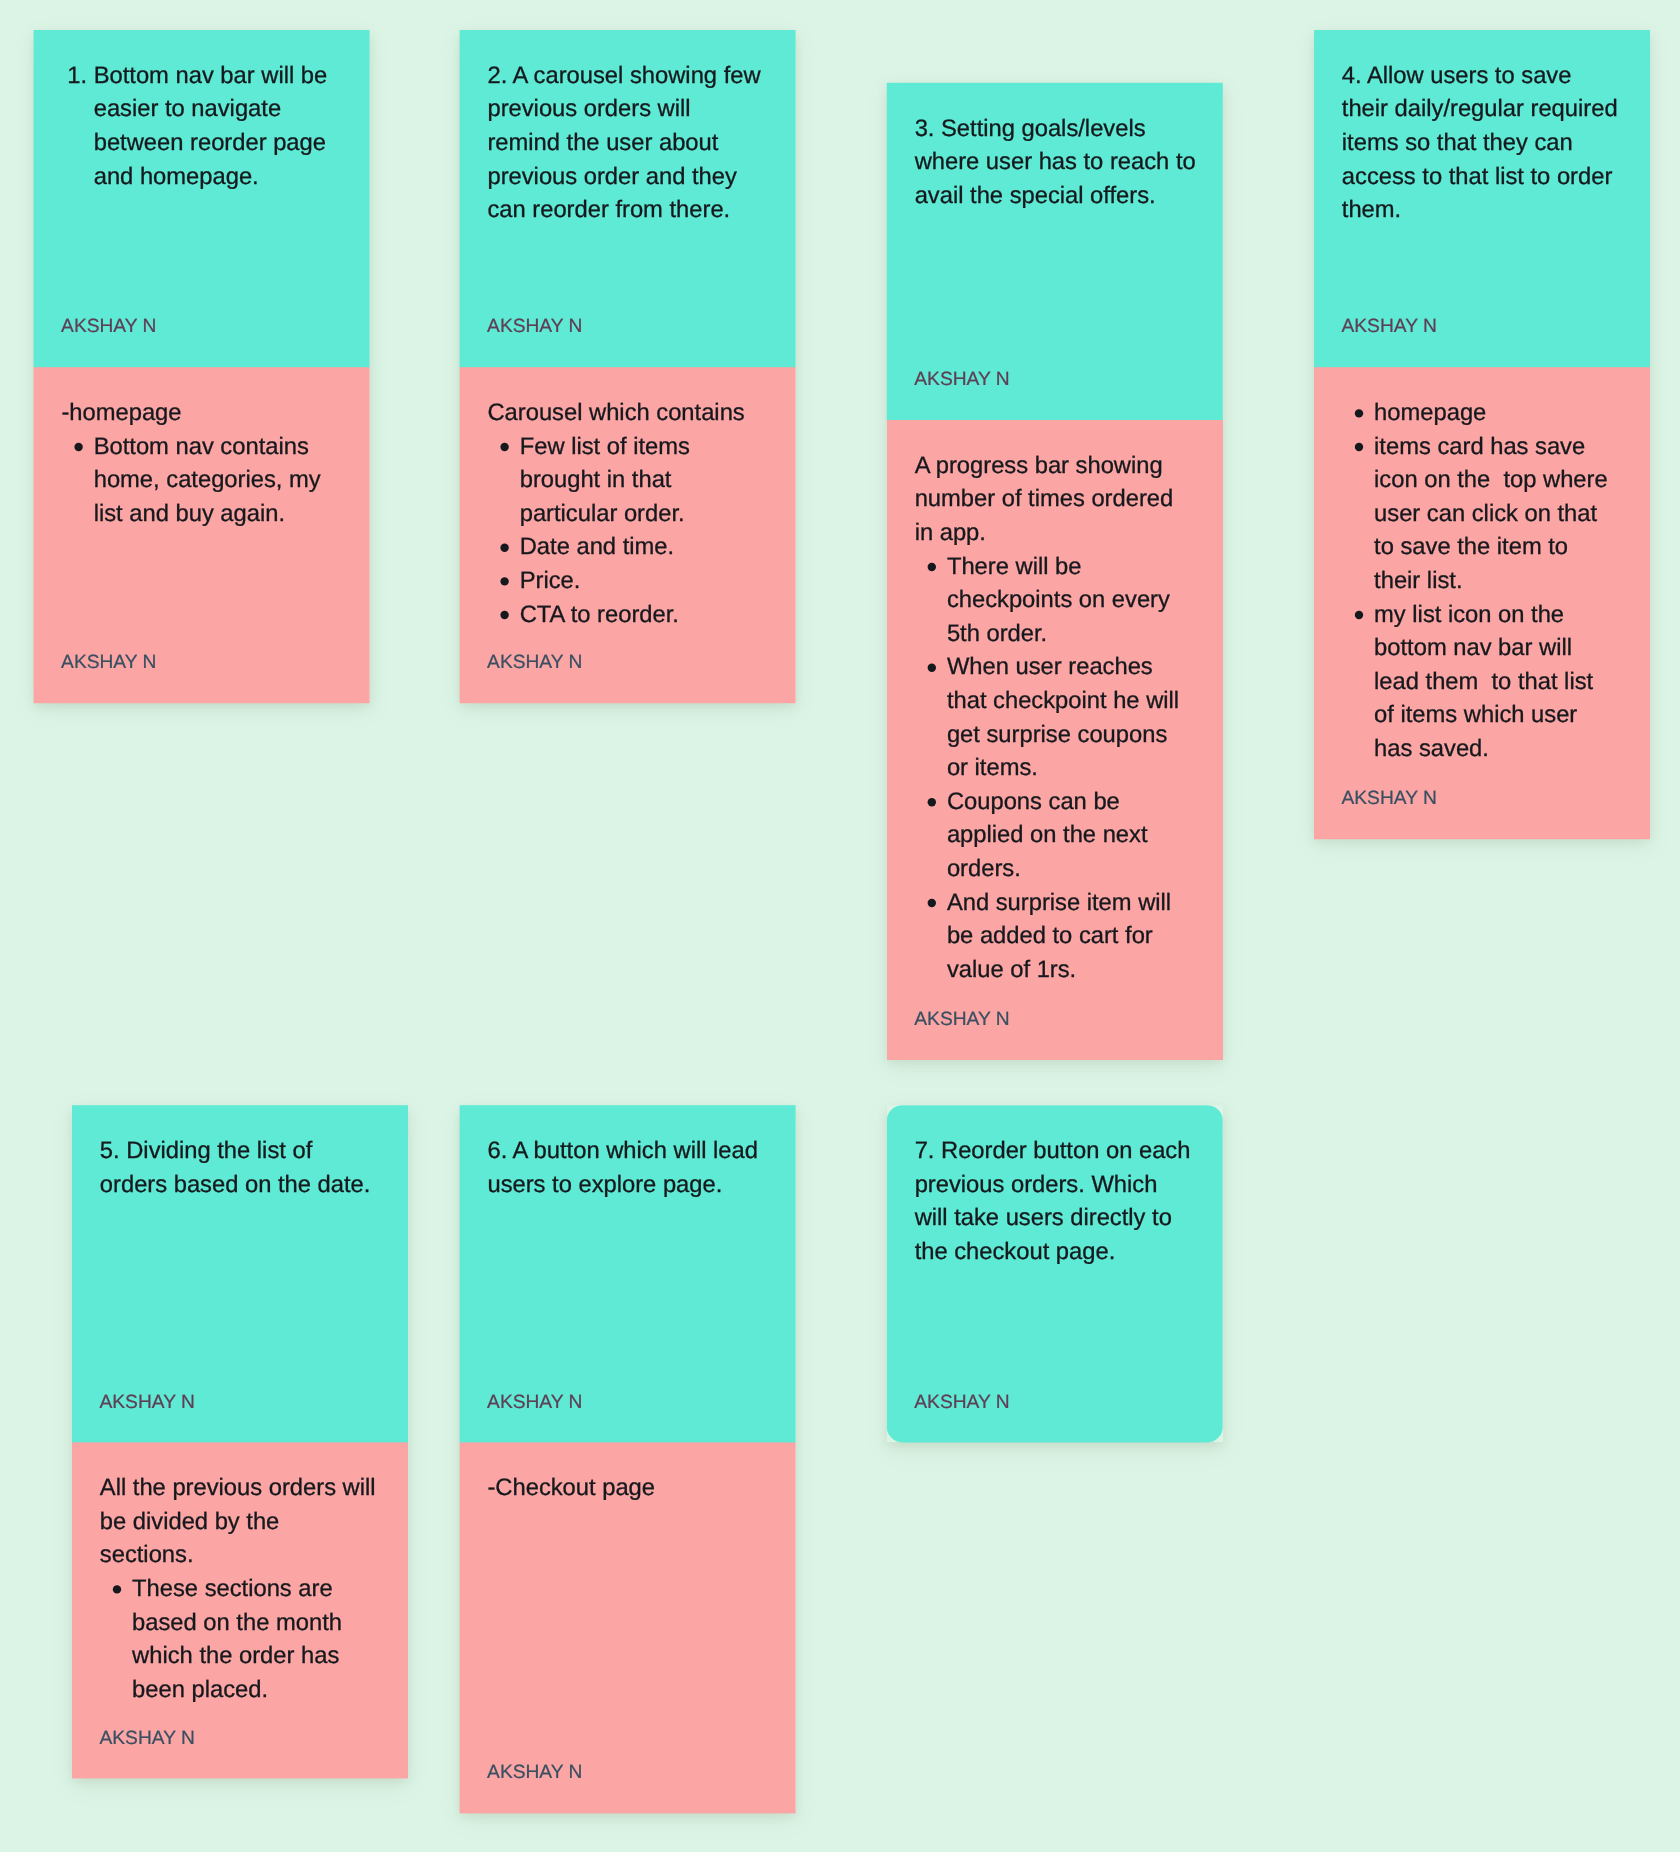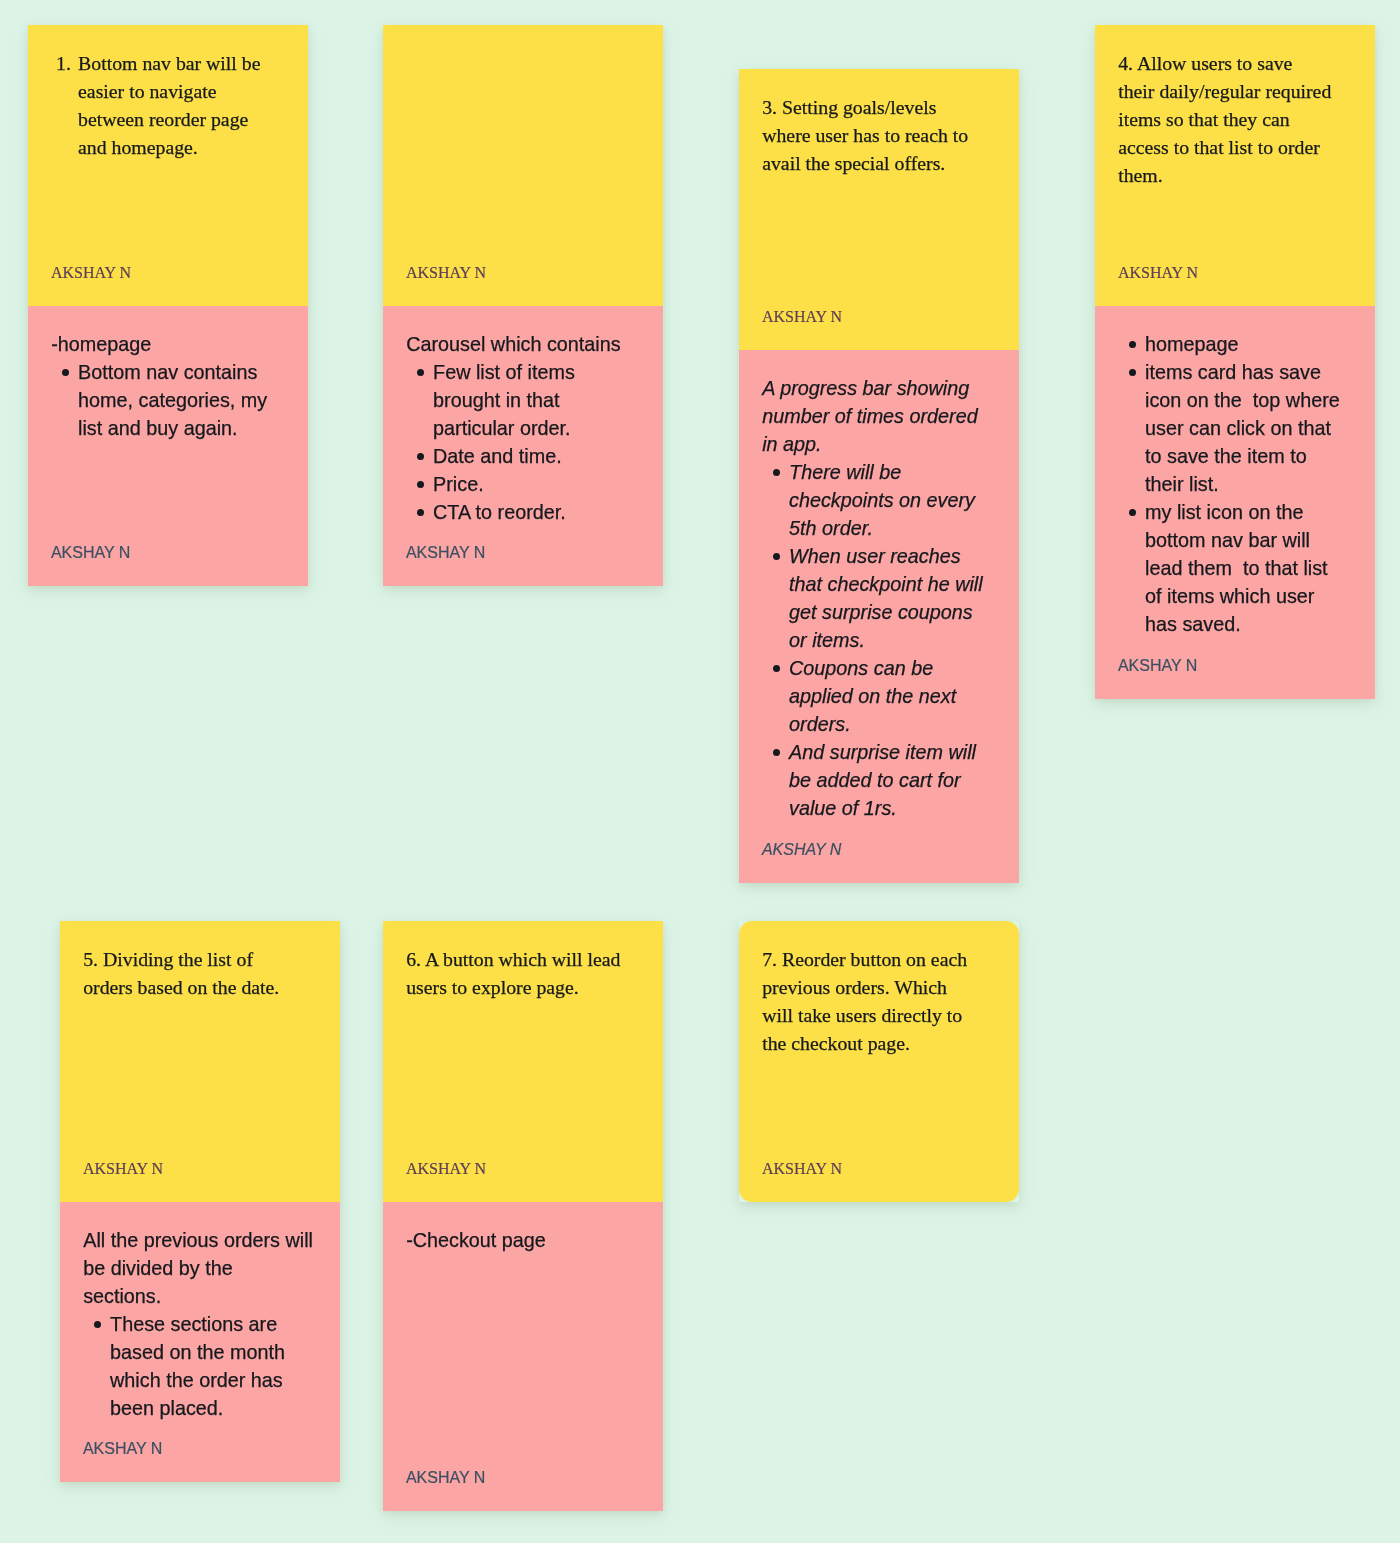--- a/index.html
+++ b/index.html
@@ -7,21 +7,21 @@
   body{
     width:1400px;height:1543px;
     background:#dcf4e6;
     font-family:"Liberation Sans", sans-serif;
     overflow:hidden;
     -webkit-font-smoothing:antialiased;
   }
   .board{position:relative;width:1400px;height:1543px;}
   .note{position:absolute;box-sizing:border-box;box-shadow:0 3px 8px rgba(110,125,85,0.13), 0 6px 18px rgba(110,125,85,0.10);}
   .pane{position:absolute;left:0;right:0;overflow:hidden;will-change:transform;}
-  .pane.pink{background:#fde047;font-family:Liberation Serif, serif;}
+  .pane.pink{background:#5eead4;}
   .pane.blue{background:#fca5a5;}
   .body{
     position:absolute;
     left:23.2px;right:6px;top:23.7px;
     font-size:19.8px;
     line-height:28px;
     color:#15181c;
     font-weight:400;
     -webkit-text-stroke:0.25px #15181c;
   }
@@ -67,20 +67,27 @@
           <li>Bottom nav contains
 home, categories, my
 list and buy again.</li>
         </ul>
       </div>
       <div class="author">AKSHAY N</div>
     </div>
   </div>
   <div class="note" style="left:383px;top:25px;width:280px;height:561px;">
     <div class="pane pink" style="top:0px;height:281px;">
+      <div class="body">
+        <p>2. A carousel showing few
+previous orders will
+remind the user about
+previous order and they
+can reorder from there.</p>
+      </div>
       <div class="author">AKSHAY N</div>
     </div>
     <div class="pane blue" style="top:281px;height:280px;">
       <div class="body">
         <p>Carousel which contains</p>
         <ul>
           <li>Few list of items
 brought in that
 particular order.</li>
           <li>Date and time.</li>
@@ -93,21 +100,21 @@
   </div>
   <div class="note" style="left:739px;top:25px;width:280px;height:814px;margin-top:44px;">
     <div class="pane pink" style="top:0px;height:281px;">
       <div class="body">
         <p>3. Setting goals/levels
 where user has to reach to
 avail the special offers.</p>
       </div>
       <div class="author">AKSHAY N</div>
     </div>
-    <div class="pane blue" style="top:281px;height:533px;font-style:italic;">
+    <div class="pane blue" style="top:281px;height:533px;">
       <div class="body">
         <p>A progress bar showing
 number of times ordered
 in app.</p>
         <ul>
           <li>There will be
 checkpoints on every
 5th order.</li>
           <li>When user reaches
 that checkpoint he will

